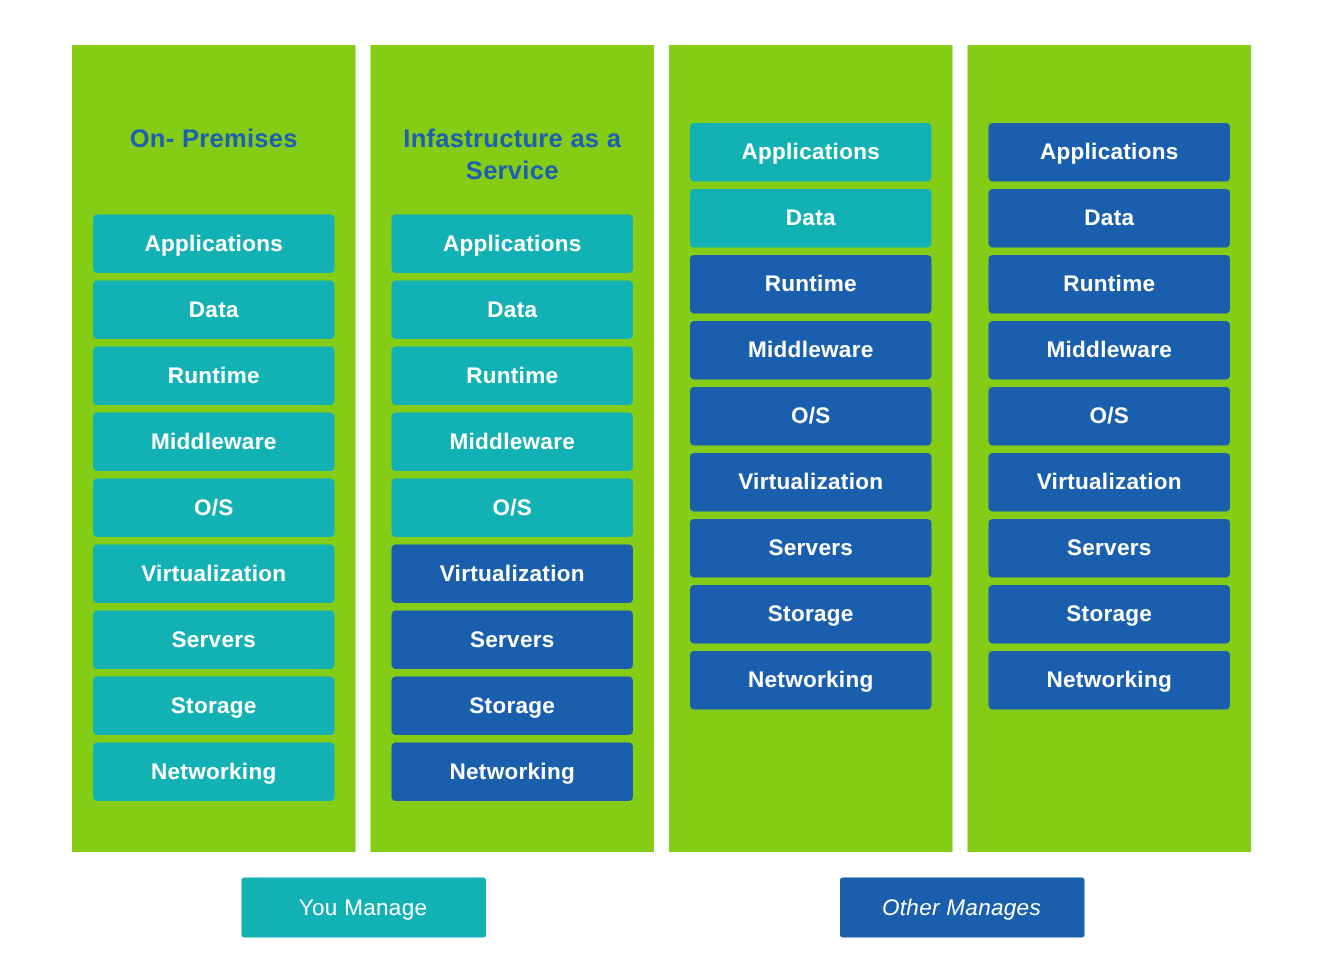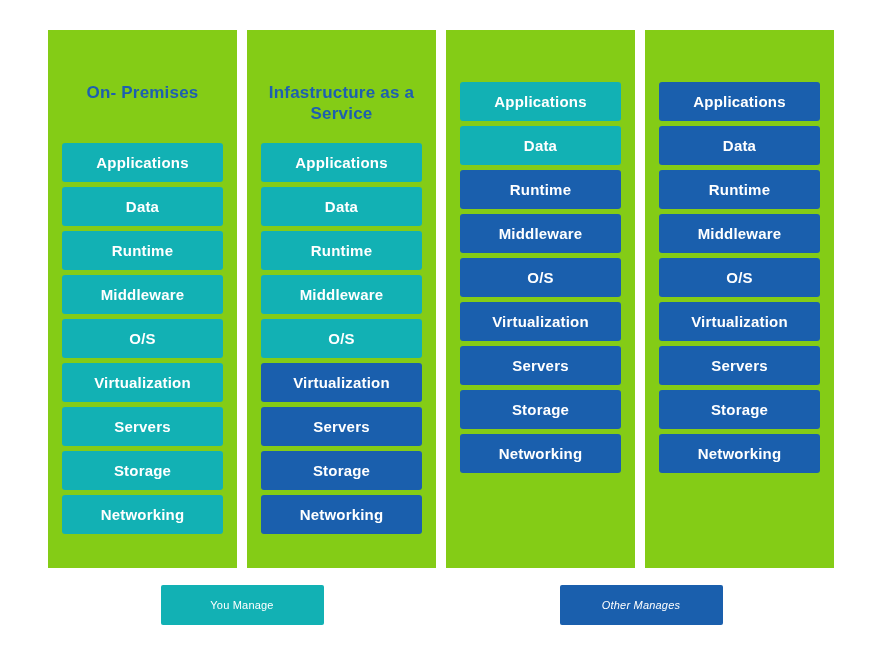--- a/index.html
+++ b/index.html
@@ -72,21 +72,21 @@
   .legend-chip {
     box-sizing: border-box;
     min-width: 163px;
     height: 40px;
     padding: 16px 24px;
     border-radius: 2px;
     display: flex;
     align-items: center;
     justify-content: center;
     color: #ffffff;
-    font-size: 11px;
+    font-size: 15px;
     font-weight: 500;
     letter-spacing: 0.2px;
   }
 </style>
 </head>
 <body>
 
 <div class="canvas">
   <div class="columns">
 

